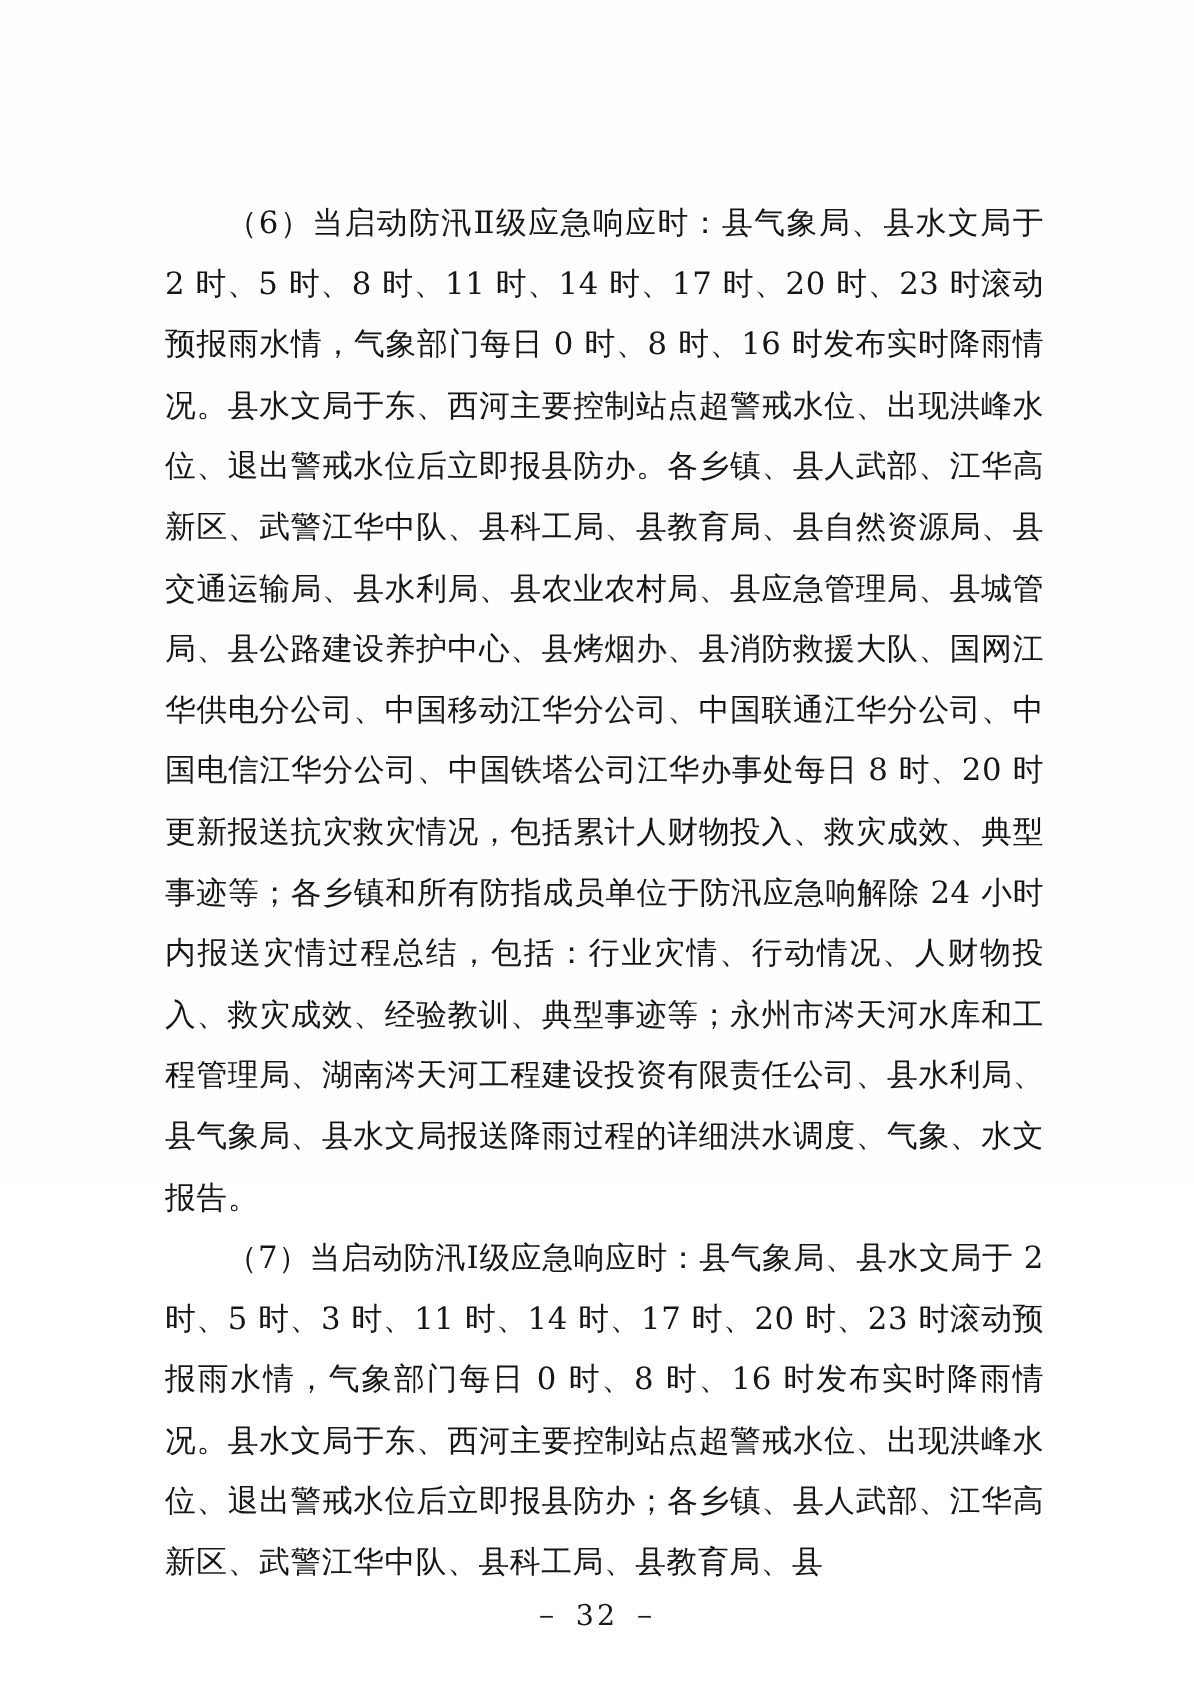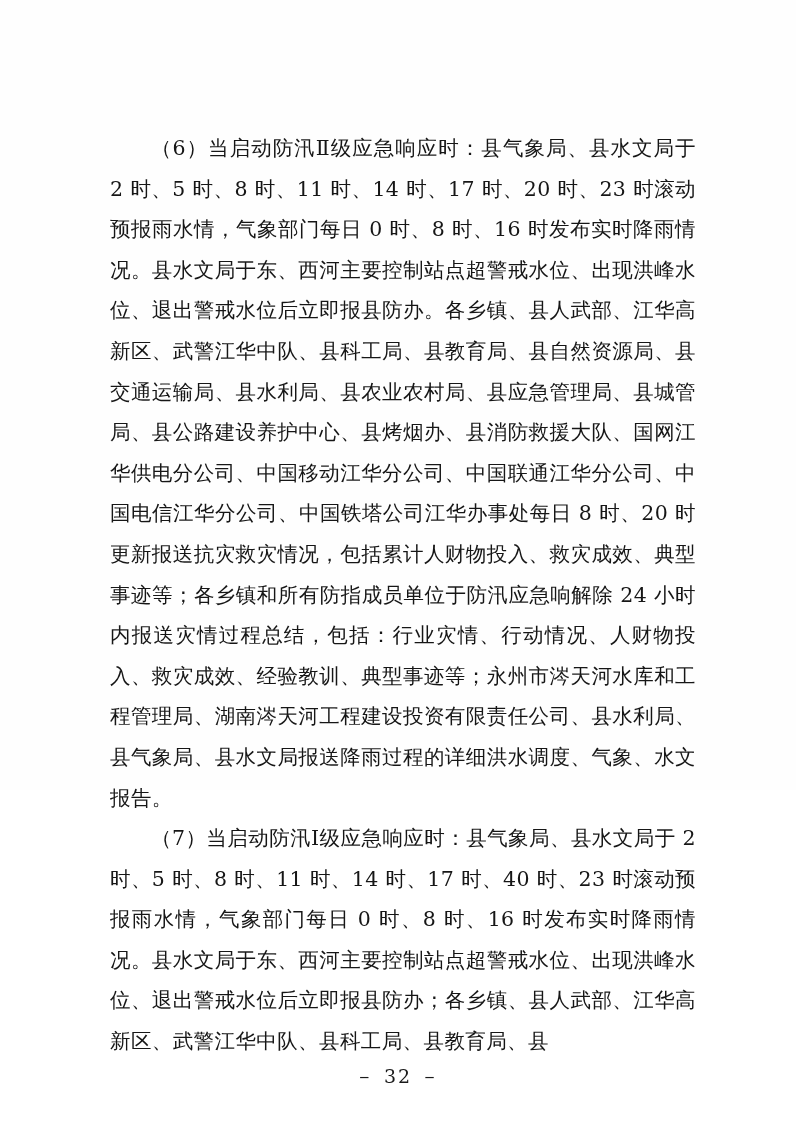--- a/index.html
+++ b/index.html
@@ -55,16 +55,16 @@
     color: #1a1a1a;
     font-family: "DejaVu Serif", "Liberation Serif", serif;
   }
 </style>
 </head>
 <body>
 
 <div class="page">
   <div class="content">
     <p class="para">（6）当启动防汛Ⅱ级应急响应时：县气象局、县水文局于 2 时、5 时、8 时、11 时、14 时、17 时、20 时、23 时滚动预报雨水情，气象部门每日 0 时、8 时、16 时发布实时降雨情况。县水文局于东、西河主要控制站点超警戒水位、出现洪峰水位、退出警戒水位后立即报县防办。各乡镇、县人武部、江华高新区、武警江华中队、县科工局、县教育局、县自然资源局、县交通运输局、县水利局、县农业农村局、县应急管理局、县城管局、县公路建设养护中心、县烤烟办、县消防救援大队、国网江华供电分公司、中国移动江华分公司、中国联通江华分公司、中国电信江华分公司、中国铁塔公司江华办事处每日 8 时、20 时更新报送抗灾救灾情况，包括累计人财物投入、救灾成效、典型事迹等；各乡镇和所有防指成员单位于防汛应急响解除 24 小时内报送灾情过程总结，包括：行业灾情、行动情况、人财物投入、救灾成效、经验教训、典型事迹等；永州市涔天河水库和工程管理局、湖南涔天河工程建设投资有限责任公司、县水利局、县气象局、县水文局报送降雨过程的详细洪水调度、气象、水文报告。</p>
-    <p class="para">（7）当启动防汛Ⅰ级应急响应时：县气象局、县水文局于 2 时、5 时、8 时、11 时、14 时、17 时、40 时、23 时滚动预报雨水情，气象部门每日 0 时、8 时、16 时发布实时降雨情况。县水文局于东、西河主要控制站点超警戒水位、出现洪峰水位、退出警戒水位后立即报县防办；各乡镇、县人武部、江华高新区、武警江华中队、县科工局、县教育局、县</p>
+    <p class="para">（7）当启动防汛Ⅰ级应急响应时：县气象局、县水文局于 2 时、5 时、3 时、11 时、14 时、17 时、20 时、23 时滚动预报雨水情，气象部门每日 0 时、8 时、16 时发布实时降雨情况。县水文局于东、西河主要控制站点超警戒水位、出现洪峰水位、退出警戒水位后立即报县防办；各乡镇、县人武部、江华高新区、武警江华中队、县科工局、县教育局、县</p>
   </div>
   <div class="footer">－ 32 －</div>
 </div>
 
 </body></html>

